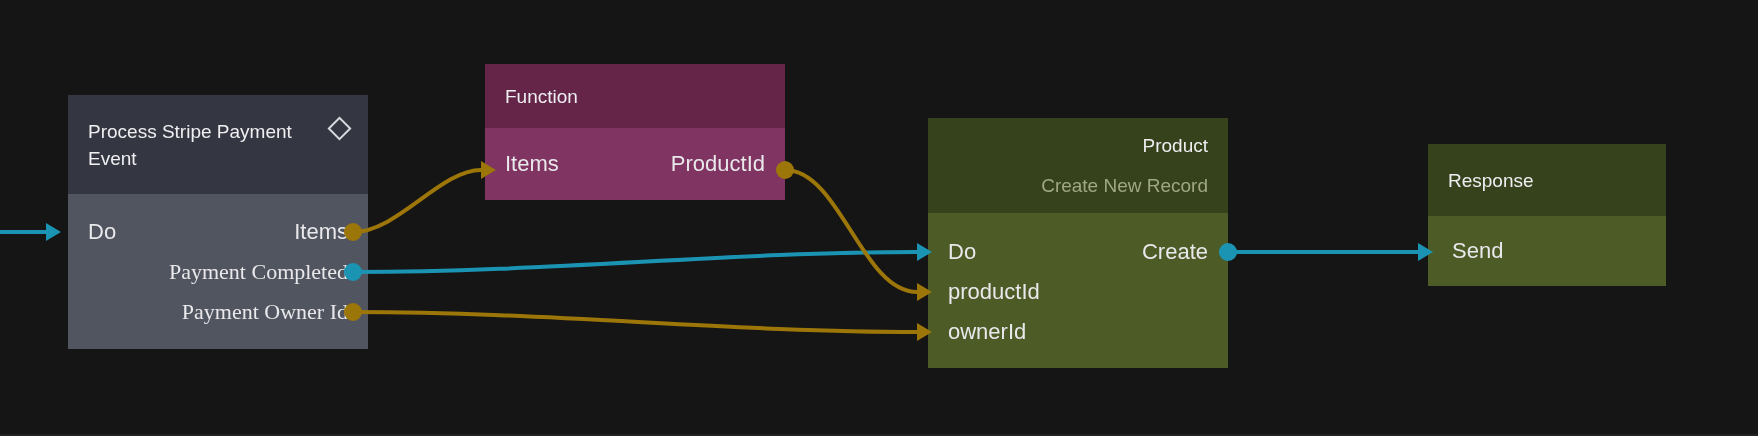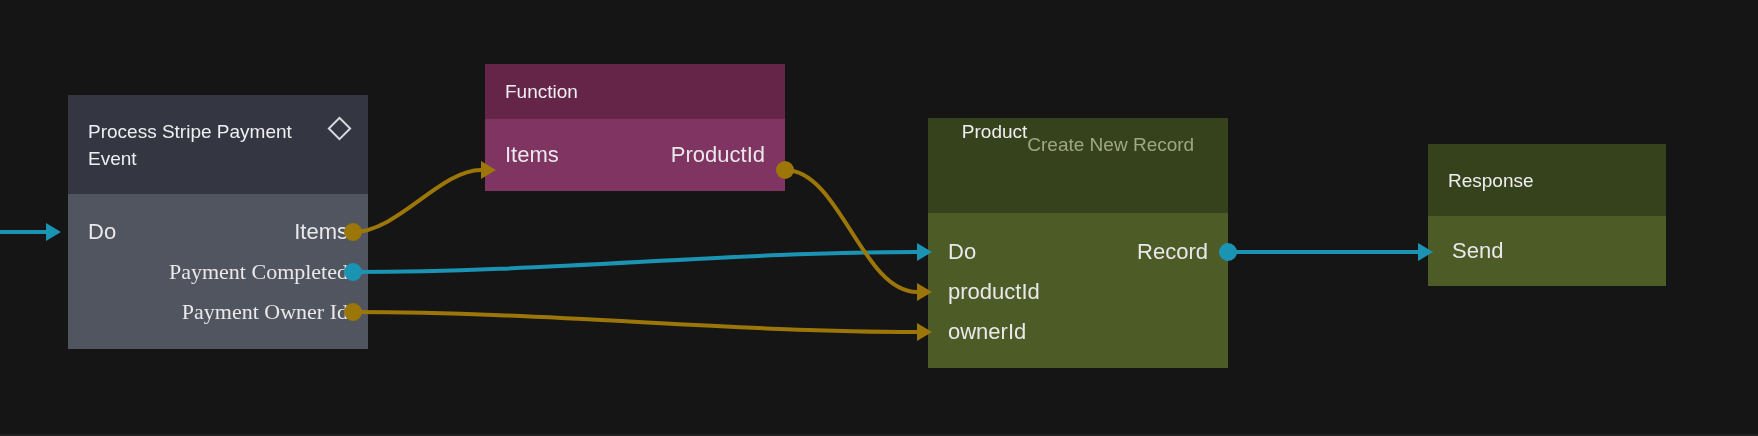--- a/index.html
+++ b/index.html
@@ -7,21 +7,21 @@
     position:relative; width:1758px; height:436px;
     background:#151515; overflow:hidden;
     font-family:"Liberation Sans", sans-serif;
   }
   .node { position:absolute; }
   .node-header {
     display:flex; align-items:center; justify-content:space-between;
     padding:0 20px; color:#EFEEF1; font-size:19px; font-weight:500;
     line-height:27px;
   }
-  .node-header.two-line { flex-direction:row; align-items:flex-start; justify-content:center; }
+  .node-header.two-line { flex-direction:column; align-items:flex-end; justify-content:center; }
   .node-title { }
   .node-subtitle { font-weight:400; }
   .node-body { }
   .port-row {
     height:40px; display:flex; align-items:center; justify-content:space-between;
     padding:0 20px; color:#E9E8EB; font-size:22px; font-weight:400;
   }
   .port-row.right-only { justify-content:flex-end;font-family:Liberation Serif, serif; }
   .diamond {
     width:13px; height:13px; border:2px solid #D9DADF;
@@ -49,40 +49,40 @@
       <div class="port-row right-only">
         <span>Payment Completed</span>
       </div>
       <div class="port-row right-only">
         <span>Payment Owner Id</span>
       </div>
     </div>
   </div>
 
   <div class="node" style="left:485px; top:64px; width:300px;">
-    <div class="node-header" style="height: 55px; background-color: rgb(100, 37, 73);">
+    <div class="node-header" style="height: 64px; background-color: rgb(100, 37, 73);">
       <div class="node-title">Function</div>
     </div>
     <div class="node-body" style="padding: 16px 0px; background-color: rgb(127, 52, 97);">
       <div class="port-row">
         <span>Items</span>
         <span>ProductId</span>
       </div>
     </div>
   </div>
 
   <div class="node" style="left:928px; top:118px; width:300px;">
     <div class="node-header two-line" style="height: 95px; background-color: rgb(54, 66, 28);">
       <div class="node-title">Product</div>
       <div class="node-subtitle" style="color: rgb(159, 168, 131); margin-top: 13px;">Create New Record</div>
     </div>
     <div class="node-body" style="padding: 19px 0px 16px; background-color: rgb(77, 91, 39);">
       <div class="port-row">
         <span>Do</span>
-        <span>Record</span>
+        <span>Create</span>
       </div>
       <div class="port-row">
         <span>productId</span>
       </div>
       <div class="port-row">
         <span>ownerId</span>
       </div>
     </div>
   </div>
 

